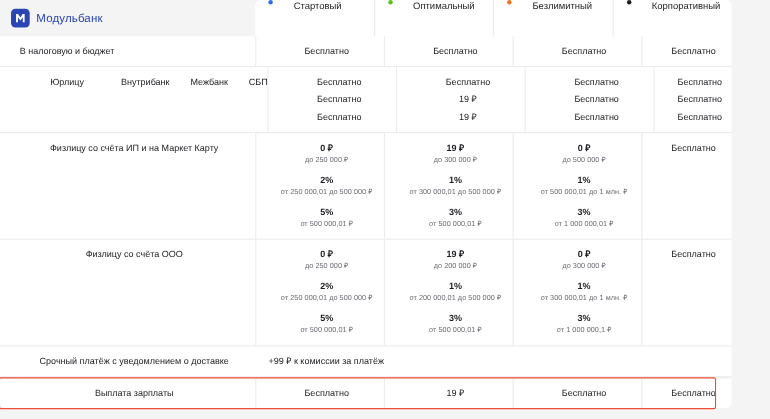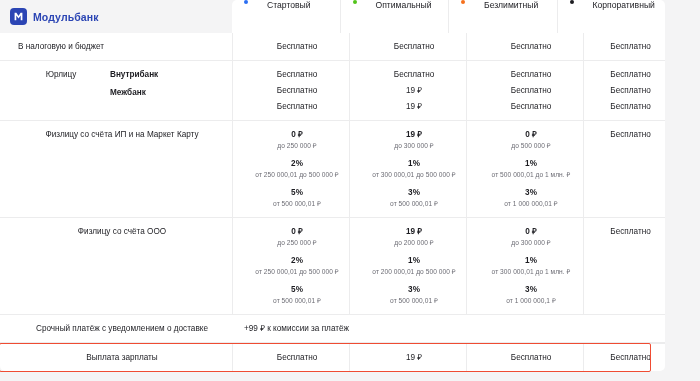--- a/index.html
+++ b/index.html
@@ -31,21 +31,21 @@
   .brand-mark {
     width: 17px; height: 17px;
     border-radius: 4px;
     background: #2b45b4;
     display: flex; align-items: center; justify-content: center;
     flex: 0 0 17px;
   }
   .brand-mark svg { display: block; }
   .brand-name {
     font-size: 10.5px;
-    font-weight: bold;
+    font-weight: normal;
     color: #2b45b4;
     letter-spacing: .1px;
     white-space: nowrap;
     text-align: right;
   }
   .tabs {
     flex: 1 1 auto;
     display: flex;
     background: #ffffff;
     border-radius: 5px 5px 0 0;
@@ -94,21 +94,21 @@
     border-left: 1px solid #ececed;
   }
   .cell:first-child { border-left: none; }
 
   .c-label { flex: 0 0 110px; text-align: center; }
   .c-sub   { flex: 0 0 122px; border-left: none; padding-left: 0; }
   .c-val   { flex: 0 0 117px; text-align: center; }
   .c-val.last { flex: 1 1 auto; }
   .c-wide  { flex: 1 1 auto; }
 
-  .sublist { display: flex; flex-direction: column; gap: 7px; font-weight: bold; }
+  .sublist { display: flex; flex-direction: row; gap: 19px; }
   .sublist .si { font-size: 8.2px; }
 
   .tier { margin-bottom: 7px; }
   .tier:last-child { margin-bottom: 0; }
   .tier-main { font-size: 8.2px; font-weight: bold; color: #1d1d22; }
   .tier-sub  { font-size: 6.6px; color: #6c6c74; margin-top: 2px; letter-spacing: .05px; }
 
   .vlist { display: flex; flex-direction: column; gap: 5px; }
 
   
@@ -165,20 +165,21 @@
       <div class="cell c-val">Бесплатно</div>
       <div class="cell c-val last">Бесплатно</div>
     </div>
 
     <div class="row">
       <div class="cell c-label">Юрлицу</div>
       <div class="cell c-sub">
         <div class="sublist">
           <div class="si">Внутрибанк</div>
           <div class="si">Межбанк</div>
+          <div class="si">СБП</div>
         </div>
       </div>
       <div class="cell c-val">
         <div class="vlist">
           <div>Бесплатно</div>
           <div>Бесплатно</div>
           <div>Бесплатно</div>
         </div>
       </div>
       <div class="cell c-val">

